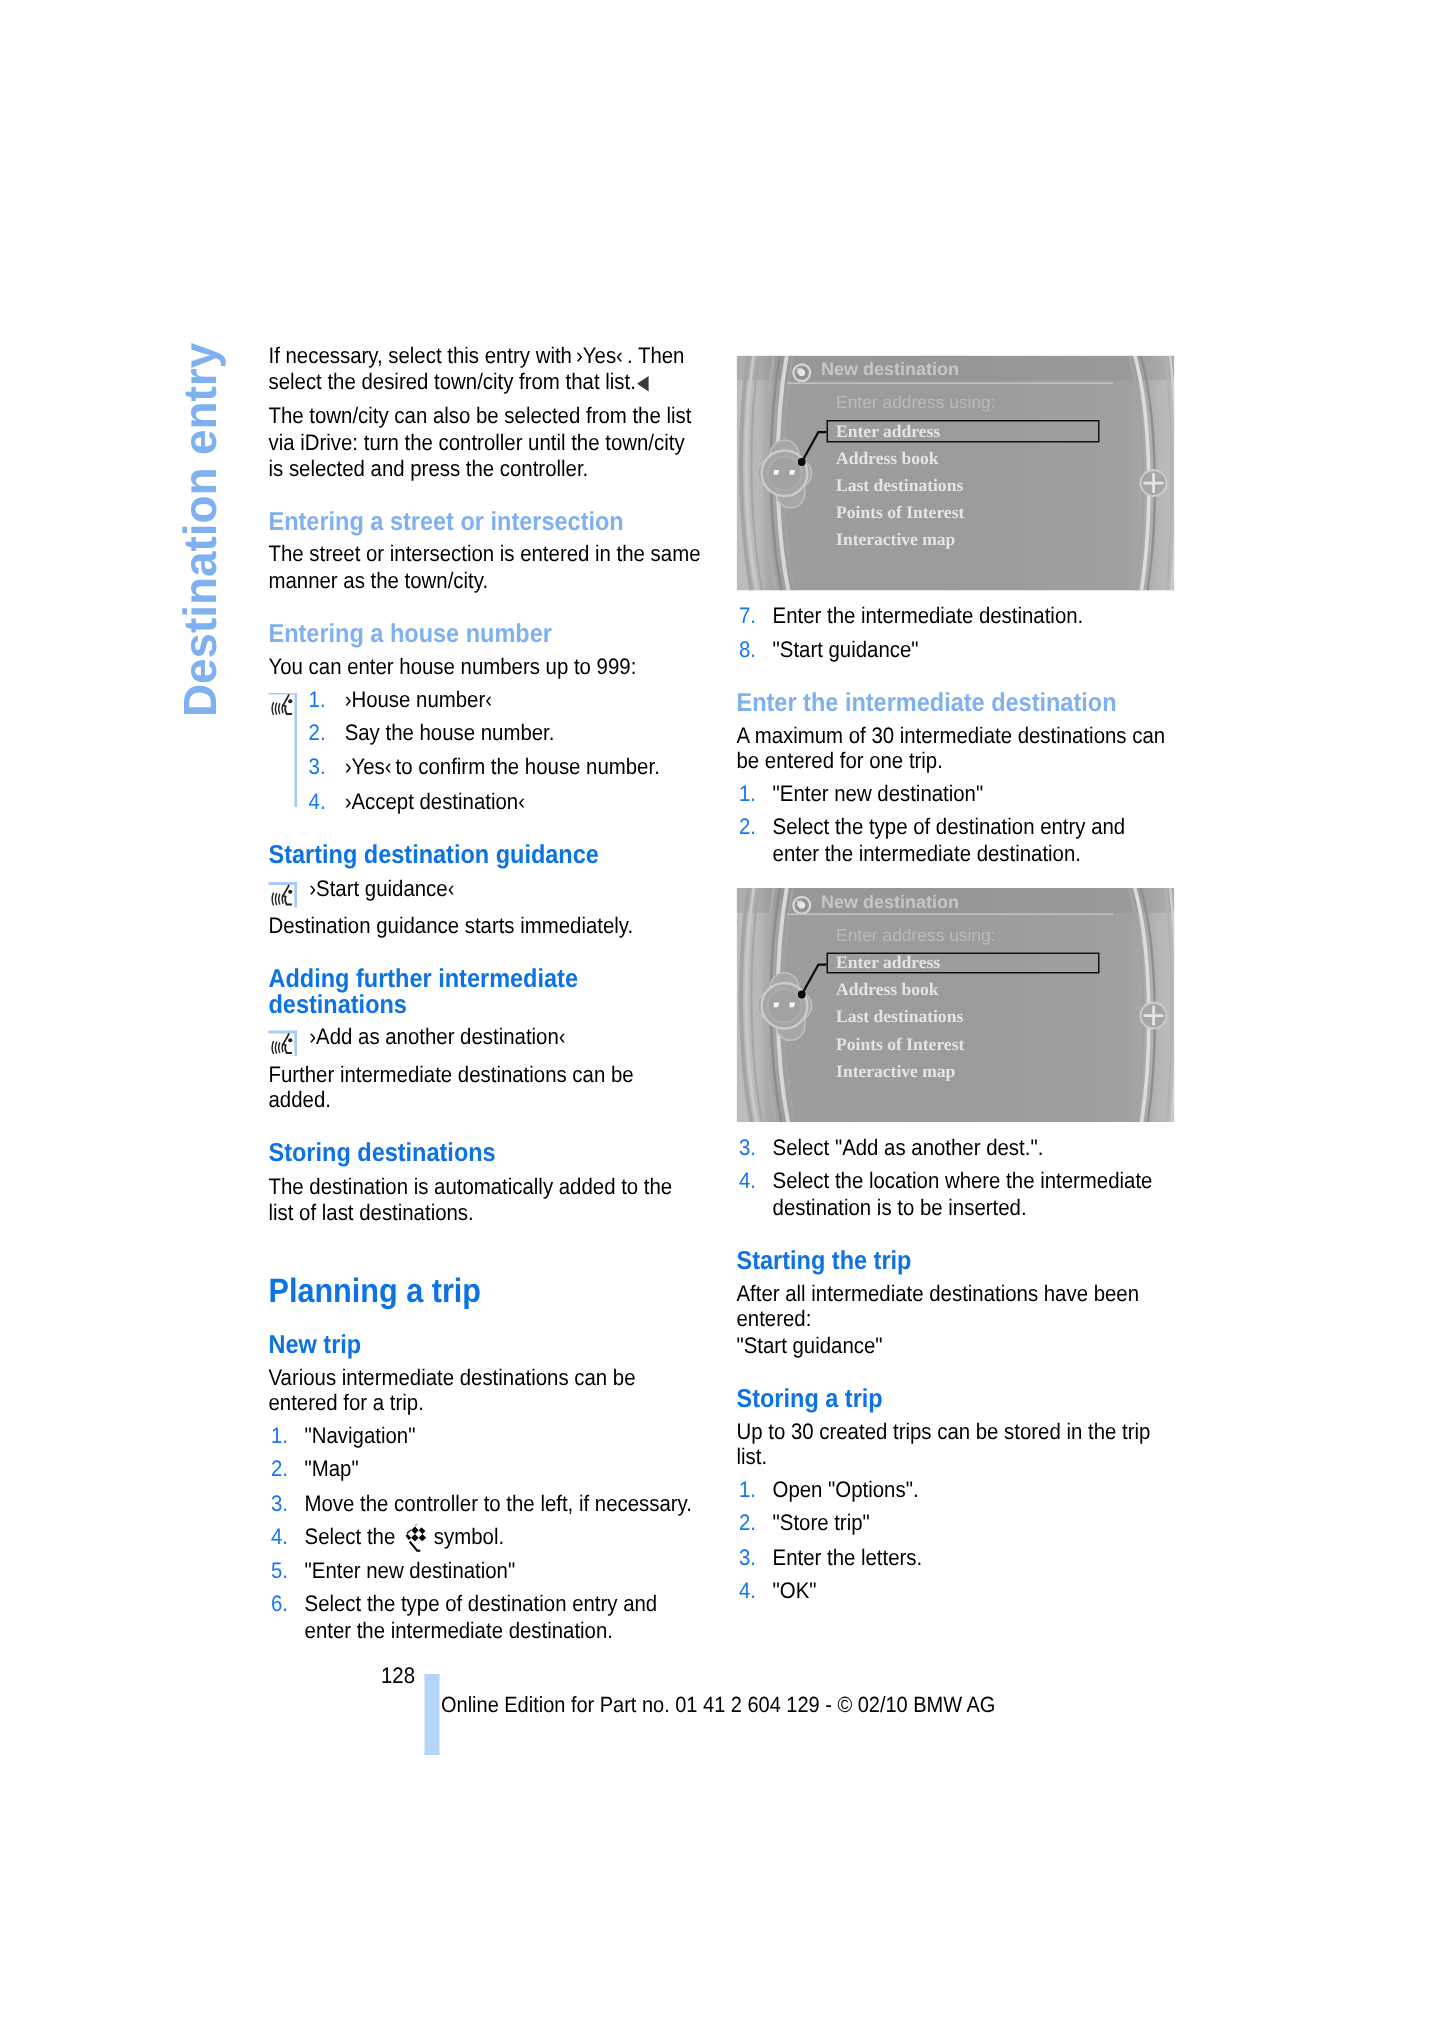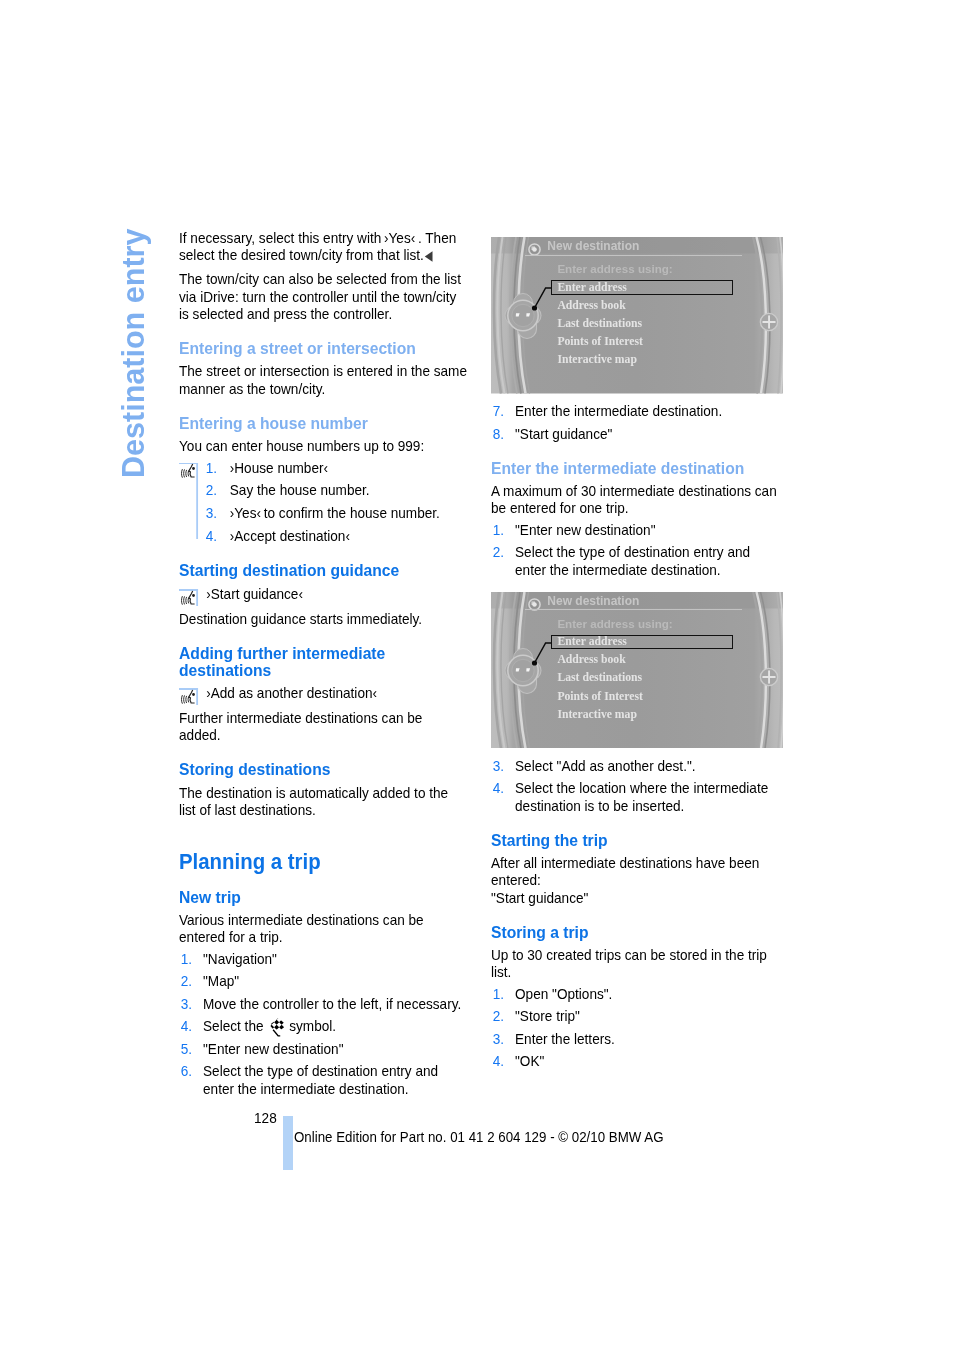--- a/index.html
+++ b/index.html
@@ -51,21 +51,21 @@
   .shot.shot-first{margin-top:8px;}
   .shot-bg{position:absolute;left:0;top:0;width:292px;height:156.5px;
     transform:scaleX(1.10302);transform-origin:0 0;}
   .shot-inner{position:absolute;left:0;top:0;width:276px;height:156.5px;
     transform:scaleX(1.10302);transform-origin:0 0;}
   .shot-icon{position:absolute;left:36.5px;top:5.2px;width:11.5px;height:11.5px;}
   .shot-title{position:absolute;left:56.3px;top:2.3px;font-size:12px;color:#c6c6c6;
     font-weight:bold;line-height:14px;white-space:nowrap;}
   .shot-rule{position:absolute;left:34px;top:17.4px;width:217px;height:1px;background:#c3c3c3;}
   .shot-sub{position:absolute;left:66.4px;top:25.0px;font-size:11.6px;color:#bababa;
-    font-weight:bold;line-height:14px;white-space:nowrap;}
+    font-weight:normal;line-height:14px;white-space:nowrap;}
   .shot-list{position:absolute;left:66.4px;top:43.5px;font-family:Liberation Serif, serif;}
   .shot-item{font-size:11.7px;color:#e4e4e4;font-weight:bold;height:18.1px;line-height:14px;white-space:nowrap;}
   .shot-selbox{position:absolute;left:59.5px;top:43.1px;width:180.4px;height:12.6px;border:1.9px solid #111;}
   .shot-leader{position:absolute;left:0px;top:0px;width:70px;height:80px;}
 
   .footer-num{position:absolute;left:253.9px;top:1109.4px;font-size:15px;line-height:17.3px;color:#000;
     transform:scaleX(0.9066);transform-origin:0 0;}
   .footer-bar{position:absolute;left:283px;top:1116px;width:10px;height:54px;background:#b3d3f7;}
   .footer-text{position:absolute;left:294.1px;top:1129.4px;font-size:14.7px;line-height:17px;color:#000;
     white-space:nowrap;transform:scaleX(0.9066);transform-origin:0 0;}

